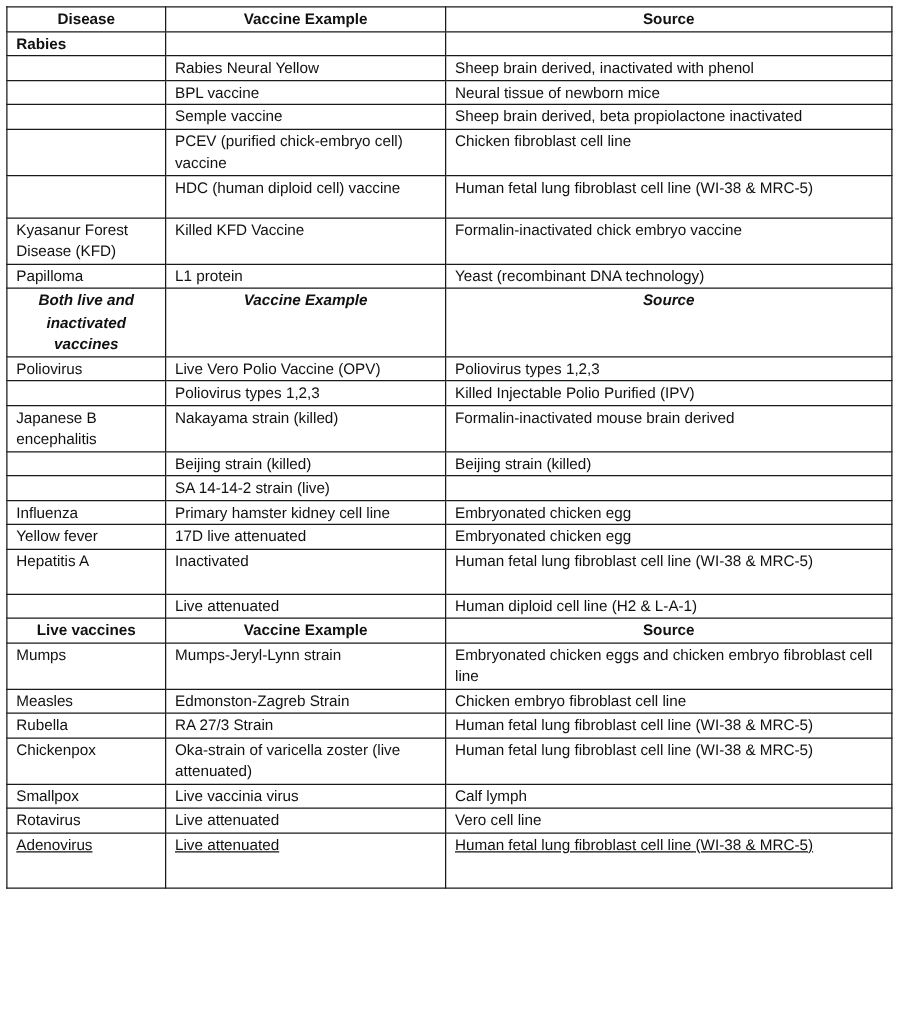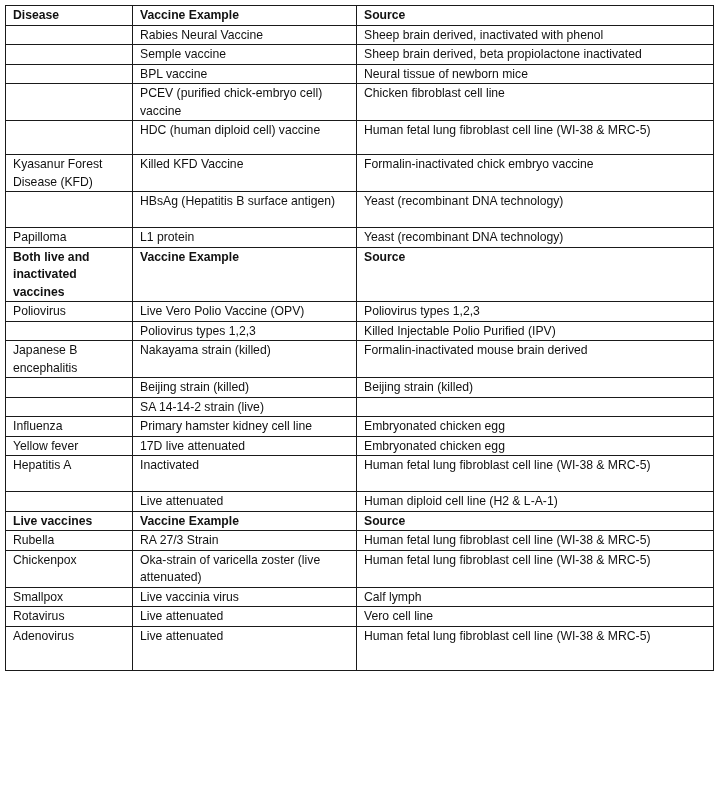--- a/index.html
+++ b/index.html
@@ -1,73 +1,73 @@
 <!DOCTYPE html>
 <html><head>
 <meta charset="utf-8">
 <style>
   html, body { margin: 0; padding: 0; background: #ffffff; }
   body { width: 719px; height: 809px; position: relative; overflow: hidden;
          font-family: "Liberation Sans", "DejaVu Sans", sans-serif; font-size: 12.2px; color: #111; }
   table { position: absolute; left: 5px; top: 5px; border-collapse: collapse; table-layout: fixed; width: 708px; }
   td { border: 1px solid #1a1a1a; vertical-align: top; padding: 1px 7px 0 7px; line-height: 17.5px; overflow: hidden; }
   col.c1 { width: 127px; } col.c2 { width: 224px; } col.c3 { width: 357px; }
-  .hdr td { font-weight: bold; text-align: left; }
+  .hdr td { font-weight: bold; text-align: center; }
   .grp { font-weight: bold; }
-  .h19 { height: 18px; } .h37 { height: 36px; } .h35 { height: 34px; } .h55 { height: 54px; } .h30 { height: 44px; }
+  .h19 { height: 18px; } .h37 { height: 36px; } .h35 { height: 34px; } .h55 { height: 54px; font-style: italic; } .h30 { height: 44px; text-decoration: underline; }
 </style>
 </head>
 <body>
 
 <table>
   <colgroup>
       <col class="c1">
       <col class="c2">
       <col class="c3">
     </colgroup>
   <tbody>
     <tr class="hdr h19">
       <td>Disease</td>
       <td>Vaccine Example</td>
       <td>Source</td>
     </tr>
     <tr class="h19">
+      <td class="grp">Rabies</td>
       <td></td>
-      <td>Rabies Neural Vaccine</td>
+      <td></td>
+    </tr>
+    <tr class="h19">
+      <td></td>
+      <td>Rabies Neural Yellow</td>
       <td>Sheep brain derived, inactivated with phenol</td>
+    </tr>
+    <tr class="h19">
+      <td></td>
+      <td>BPL vaccine</td>
+      <td>Neural tissue of newborn mice</td>
     </tr>
     <tr class="h19">
       <td></td>
       <td>Semple vaccine</td>
       <td>Sheep brain derived, beta propiolactone inactivated</td>
-    </tr>
-    <tr class="h19">
-      <td></td>
-      <td>BPL vaccine</td>
-      <td>Neural tissue of newborn mice</td>
     </tr>
     <tr class="h37">
       <td></td>
       <td>PCEV (purified chick-embryo cell) vaccine</td>
       <td>Chicken fibroblast cell line</td>
     </tr>
     <tr class="h35">
       <td></td>
       <td>HDC (human diploid cell) vaccine</td>
       <td>Human fetal lung fibroblast cell line (WI-38 &amp; MRC-5)</td>
     </tr>
     <tr class="h37">
       <td>Kyasanur Forest Disease (KFD)</td>
       <td>Killed KFD Vaccine</td>
       <td>Formalin-inactivated chick embryo vaccine</td>
-    </tr>
-    <tr class="h37">
-      <td></td>
-      <td>HBsAg (Hepatitis B surface antigen)</td>
-      <td>Yeast (recombinant DNA technology)</td>
     </tr>
     <tr class="h19">
       <td>Papilloma</td>
       <td>L1 protein</td>
       <td>Yeast (recombinant DNA technology)</td>
     </tr>
 
     <tr class="hdr h55">
       <td>Both live and inactivated vaccines</td>
       <td>Vaccine Example</td>
@@ -117,20 +117,30 @@
       <td></td>
       <td>Live attenuated</td>
       <td>Human diploid cell line (H2 &amp; L-A-1)</td>
     </tr>
 
     <tr class="hdr h19">
       <td>Live vaccines</td>
       <td>Vaccine Example</td>
       <td>Source</td>
     </tr>
+    <tr class="h37">
+      <td>Mumps</td>
+      <td>Mumps-Jeryl-Lynn strain</td>
+      <td>Embryonated chicken eggs and chicken embryo fibroblast cell line</td>
+    </tr>
+    <tr class="h19">
+      <td>Measles</td>
+      <td>Edmonston-Zagreb Strain</td>
+      <td>Chicken embryo fibroblast cell line</td>
+    </tr>
     <tr class="h19">
       <td>Rubella</td>
       <td>RA 27/3 Strain</td>
       <td>Human fetal lung fibroblast cell line (WI-38 &amp; MRC-5)</td>
     </tr>
     <tr class="h37">
       <td>Chickenpox</td>
       <td>Oka-strain of varicella zoster (live attenuated)</td>
       <td>Human fetal lung fibroblast cell line (WI-38 &amp; MRC-5)</td>
     </tr>

